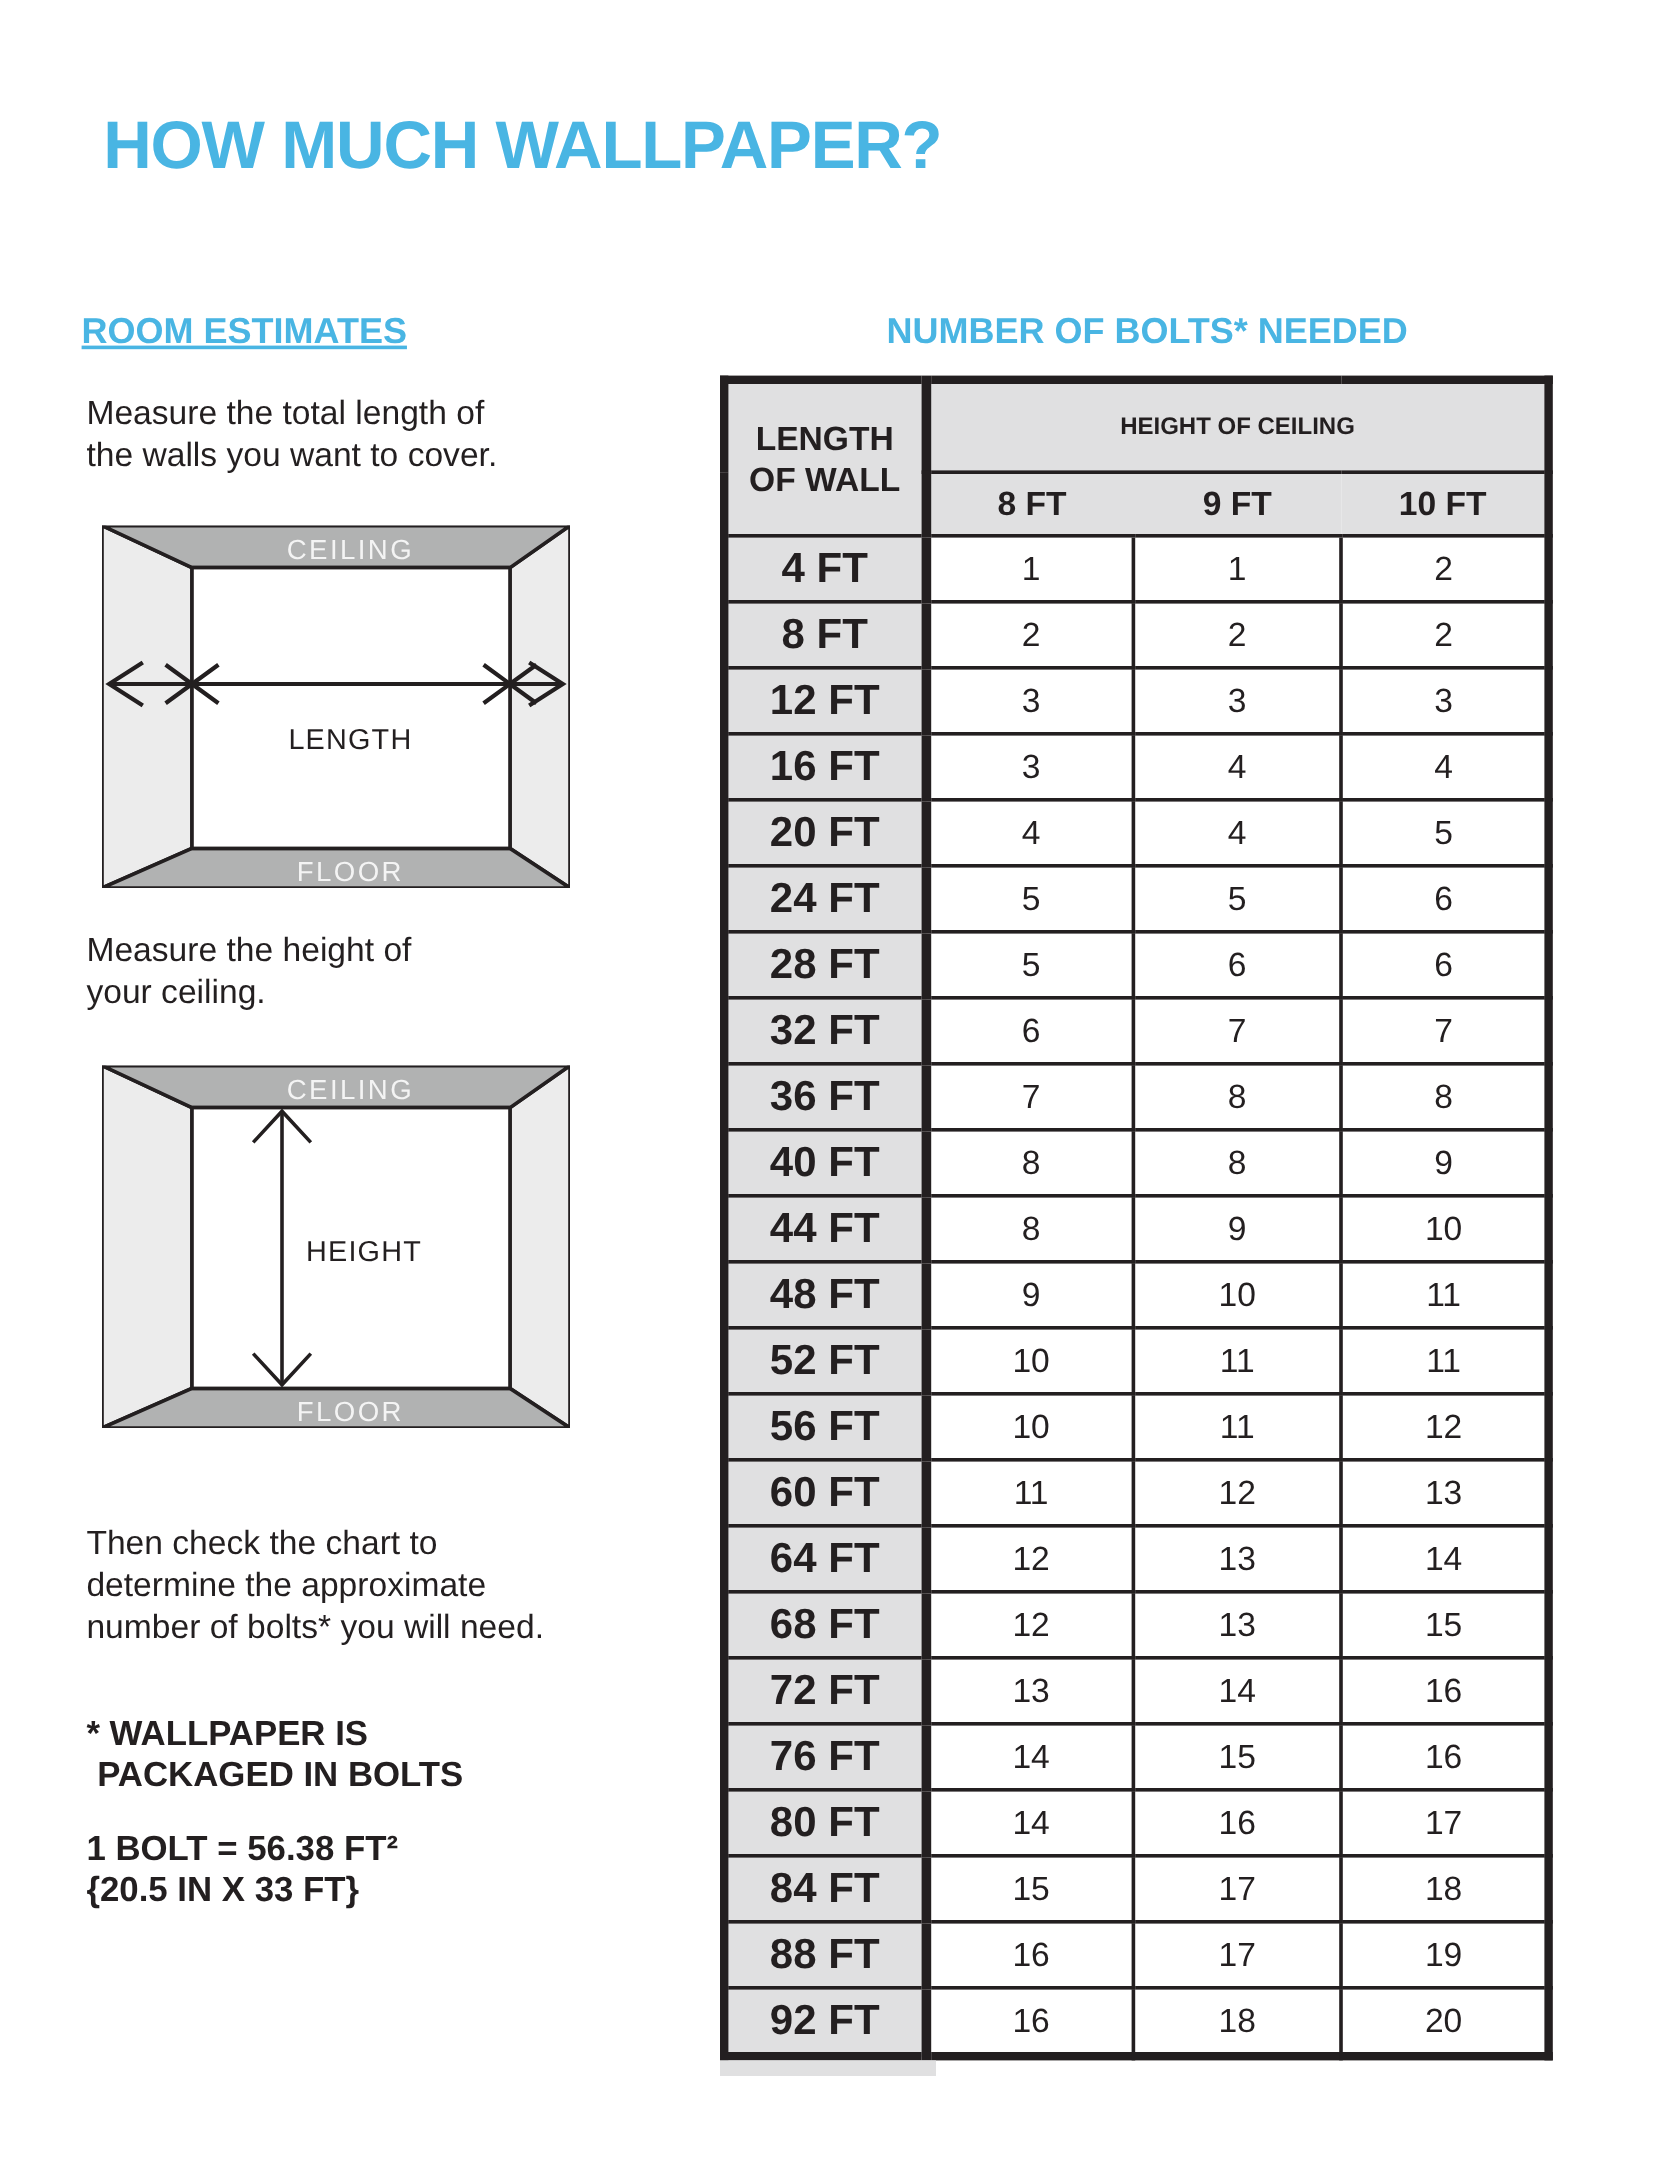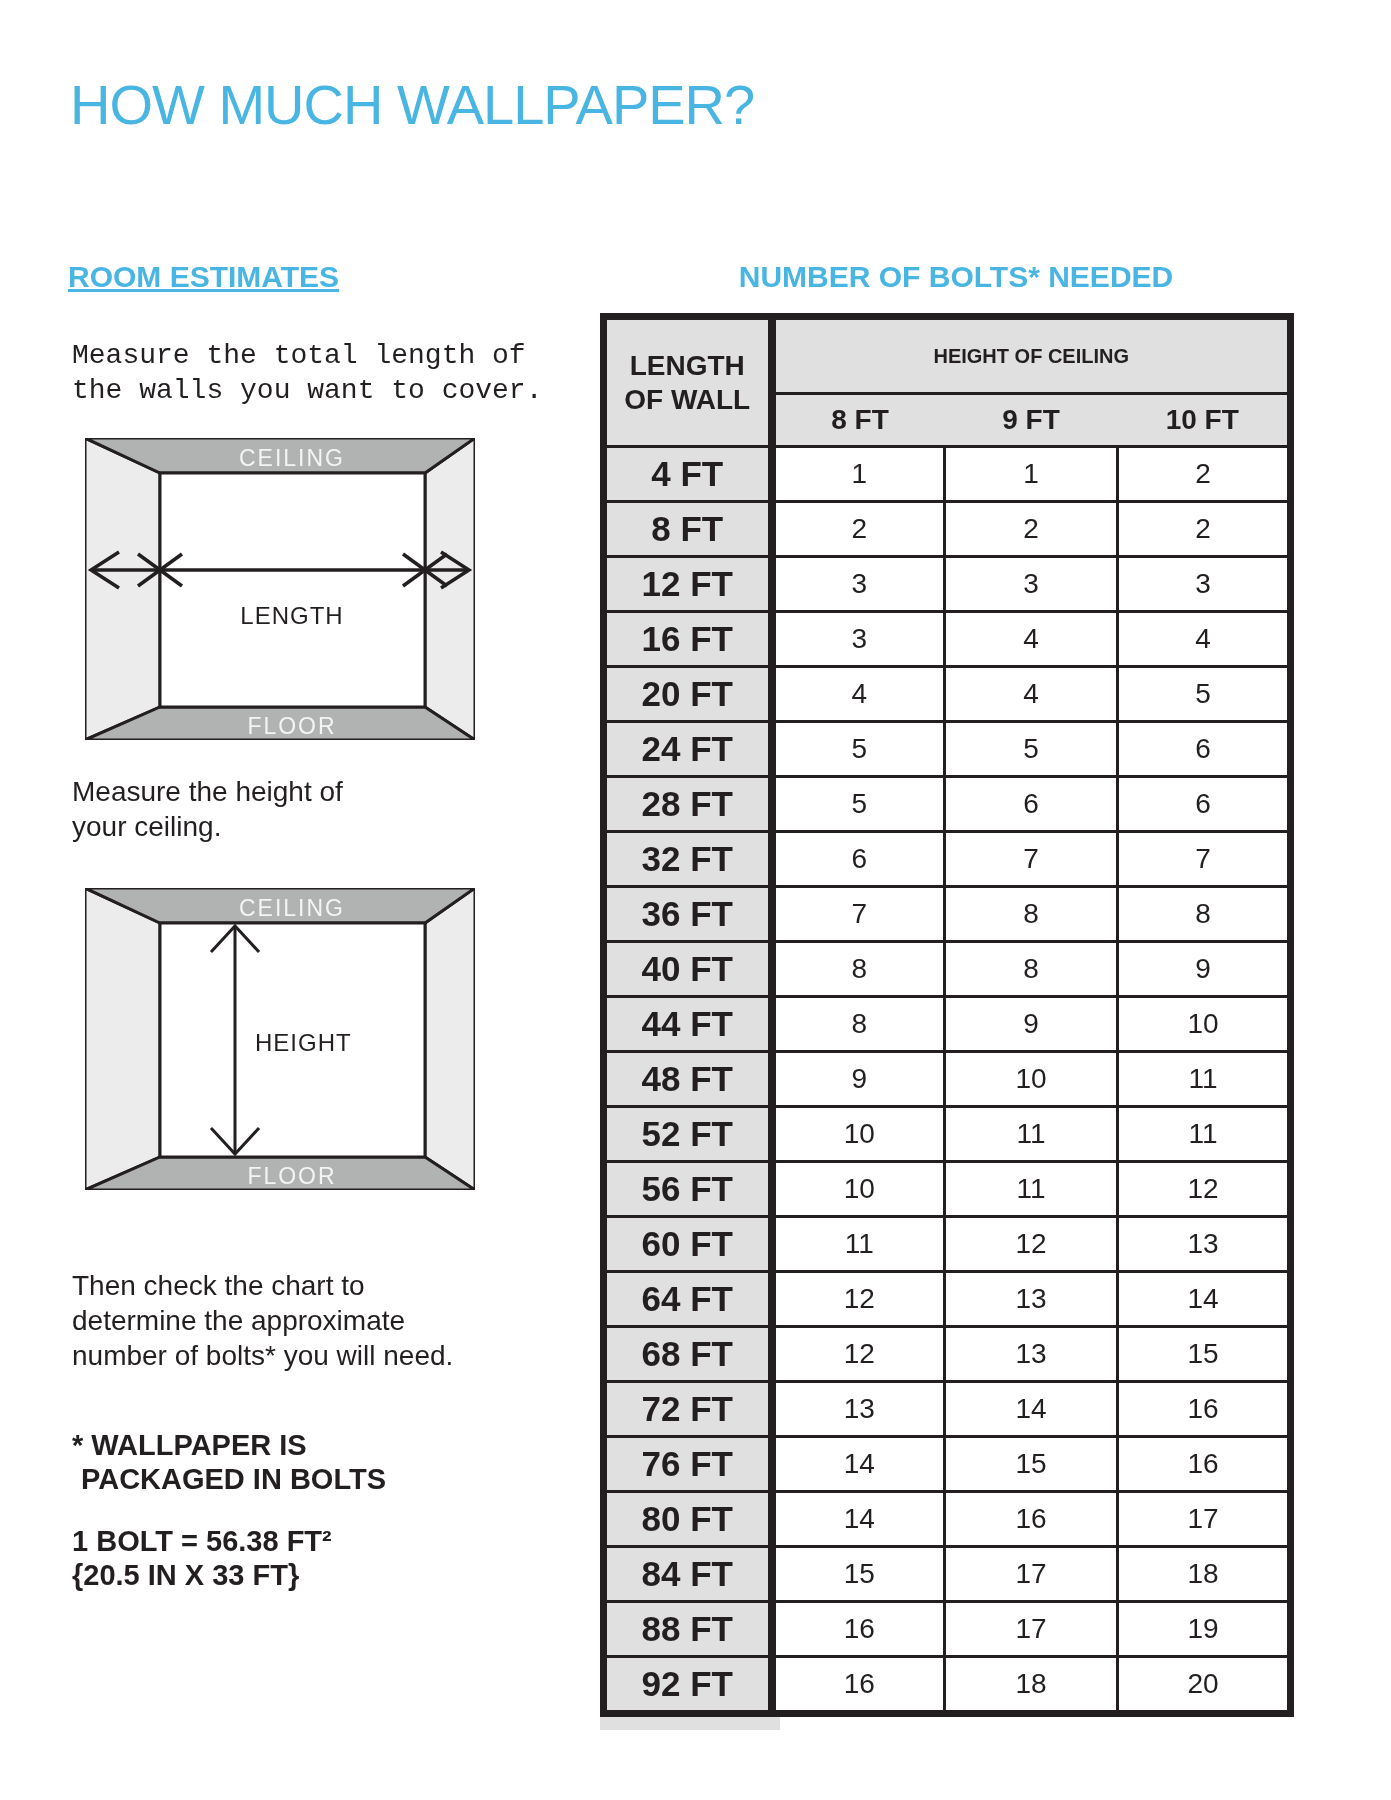--- a/index.html
+++ b/index.html
@@ -1,28 +1,28 @@
 <!DOCTYPE html>
 <html><head>
 <meta charset="utf-8">
 <style>
   html,body{margin:0;padding:0;background:#ffffff;}
   .page{position:relative;width:1391px;height:1800px;background:#fff;overflow:hidden;
         font-family:"Liberation Sans","DejaVu Sans",sans-serif;color:#231f20;}
 
-  .page-title{position:absolute;left:70px;top:72px;margin:0;
-    font-size:56px;font-weight:normal;letter-spacing:-1px;color:#49b5e3;white-space:nowrap;}
+  .page-title{position:absolute;left:70px;top:72px;margin:16px;
+    font-size:56px;font-weight:bold;letter-spacing:-1px;color:#49b5e3;white-space:nowrap;}
 
   .sec-heading{position:absolute;margin:0;font-size:30px;font-weight:bold;color:#49b5e3;white-space:nowrap;}
   #room-estimates-heading{left:68px;top:260px;text-decoration:underline;}
   #bolts-heading{left:600px;top:260px;width:712px;text-align:center;}
 
   .para{position:absolute;left:72px;margin:0;font-size:28px;line-height:35px;color:#231f20;}
   .para span{display:block;}
-  #para-length{top:338px;font-family:Liberation Mono, monospace;}
+  #para-length{top:326px;}
   #para-height{top:774px;}
   #para-chart{top:1236px;margin-top:32px;}
 
   .figure{position:absolute;left:85px;width:390px;height:302px;margin:0;}
   #fig-length{top:438px;}
   #fig-height{top:888px;}
 
   .footnote{position:absolute;left:72px;margin:0;font-weight:bold;font-size:29px;line-height:34px;color:#231f20;}
   #footnote-bolts{top:1428px;}
   #footnote-bolts .indent{margin-left:9px;}

